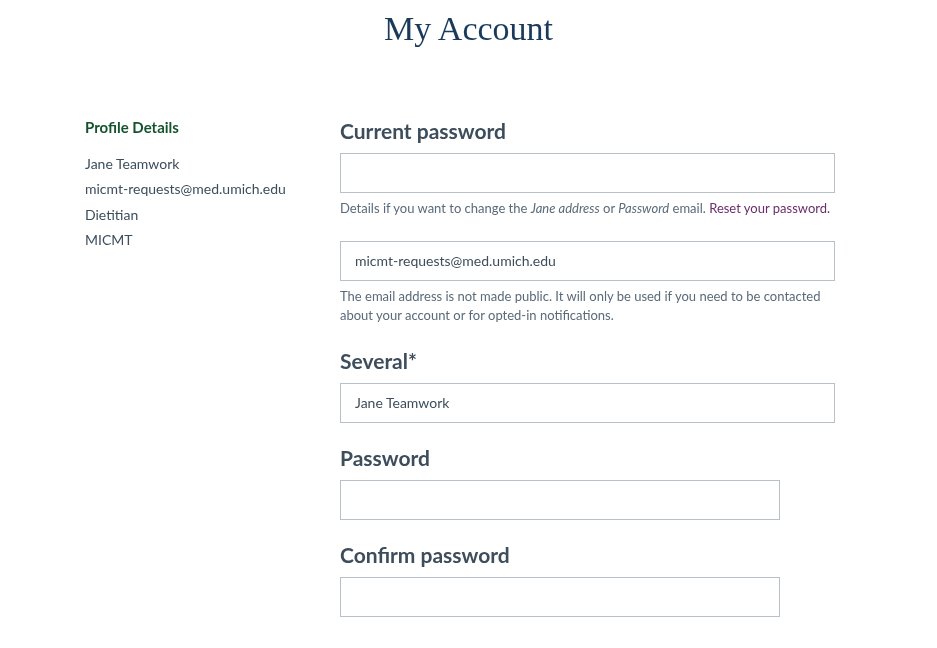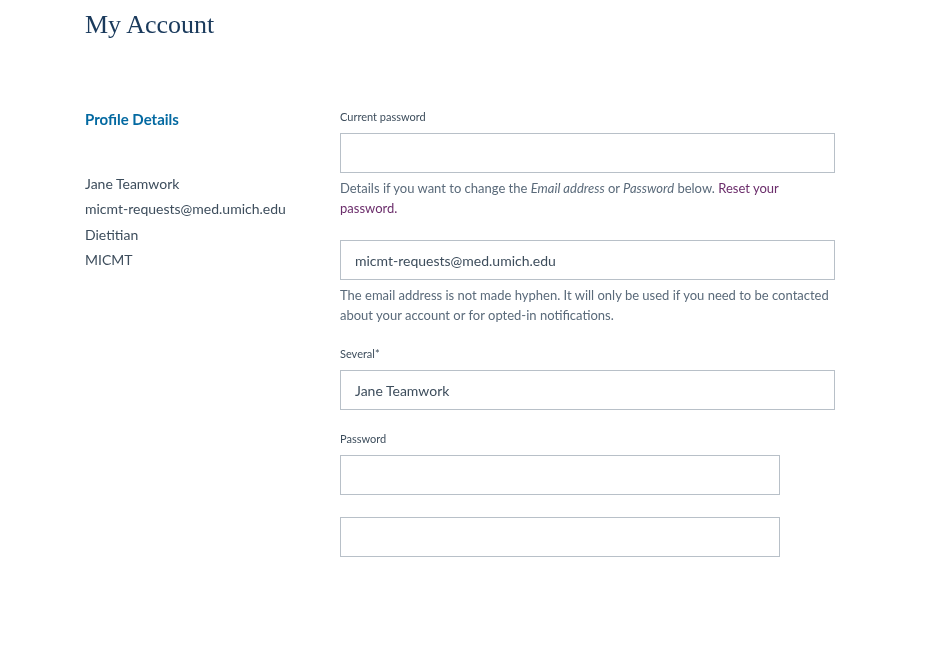--- a/index.html
+++ b/index.html
@@ -12,57 +12,58 @@
       background: #ffffff;
       color: #3d4d5c;
       padding: 0;
       width: 937px;
     }
     .page {
       padding: 0 85px;
     }
     .page-title {
       font-family: Georgia, "Times New Roman", serif;
-      font-size: 26px;
+      font-size: 34px;
       font-weight: 400;
       color: #1a3a5c;
       margin-top: 10px;
       margin-bottom: 70px;
+      text-align: center;
     }
     .content {
       display: flex;
       gap: 0;
     }
     .sidebar {
       width: 255px;
       flex-shrink: 0;
     }
     .sidebar-heading {
       font-size: 15px;
       font-weight: 700;
-      color: #0369a1;
-      margin-bottom: 45px;
+      color: #14532d;
+      margin-bottom: 17px;
     }
     .sidebar-item {
       font-size: 14px;
       color: #3d4d5c;
       line-height: 1.6;
       margin-bottom: 3px;
     }
     .main {
       flex: 1;
       max-width: 495px;
     }
     .form-group {
       margin-bottom: 22px;
     }
     .form-label {
       display: block;
-      font-size: 11px;
-      font-weight: 400;
+      font-size: 21px;
+      font-weight: 700;
       color: #3d4d5c;
       margin-bottom: 10px;
     }
     .form-input {
       width: 100%;
       height: 40px;
       padding: 8px 14px;
       font-size: 14px;
       font-family: inherit;
       color: #3d4d5c;
@@ -101,39 +102,40 @@
       <div class="sidebar-item">Dietitian</div>
       <div class="sidebar-item">MICMT</div>
     </aside>
 
     <main class="main">
 
       <div class="form-group">
         <label class="form-label">Current password</label>
         <input type="password" class="form-input" value="" style="">
         <div class="form-help">
-          <span>Details if you want to change the </span><em>Email address</em><span> or </span><em>Password</em><span> below. </span><a href="#">Reset your password.</a>
+          <span>Details if you want to change the </span><em>Jane address</em><span> or </span><em>Password</em><span> email. </span><a href="#">Reset your password.</a>
         </div>
       </div>
 
       <div class="form-group">
         <input type="email" class="form-input" value="micmt-requests@med.umich.edu" style="">
-        <div class="form-help">The email address is not made hyphen. It will only be used if you need to be contacted about your account or for opted-in notifications.</div>
+        <div class="form-help">The email address is not made public. It will only be used if you need to be contacted about your account or for opted-in notifications.</div>
       </div>
 
       <div class="form-group">
         <label class="form-label">Several*</label>
         <input type="text" class="form-input" value="Jane Teamwork" style="">
       </div>
 
       <div class="form-group">
         <label class="form-label">Password</label>
         <input type="password" class="form-input" style="width: 440px;" value="">
       </div>
 
       <div class="form-group confirm-group">
+        <label class="form-label">Confirm password</label>
         <input type="password" class="form-input" value="" style="">
         
       </div>
 
     </main>
   </div>
 </div>
 
 </body></html>

